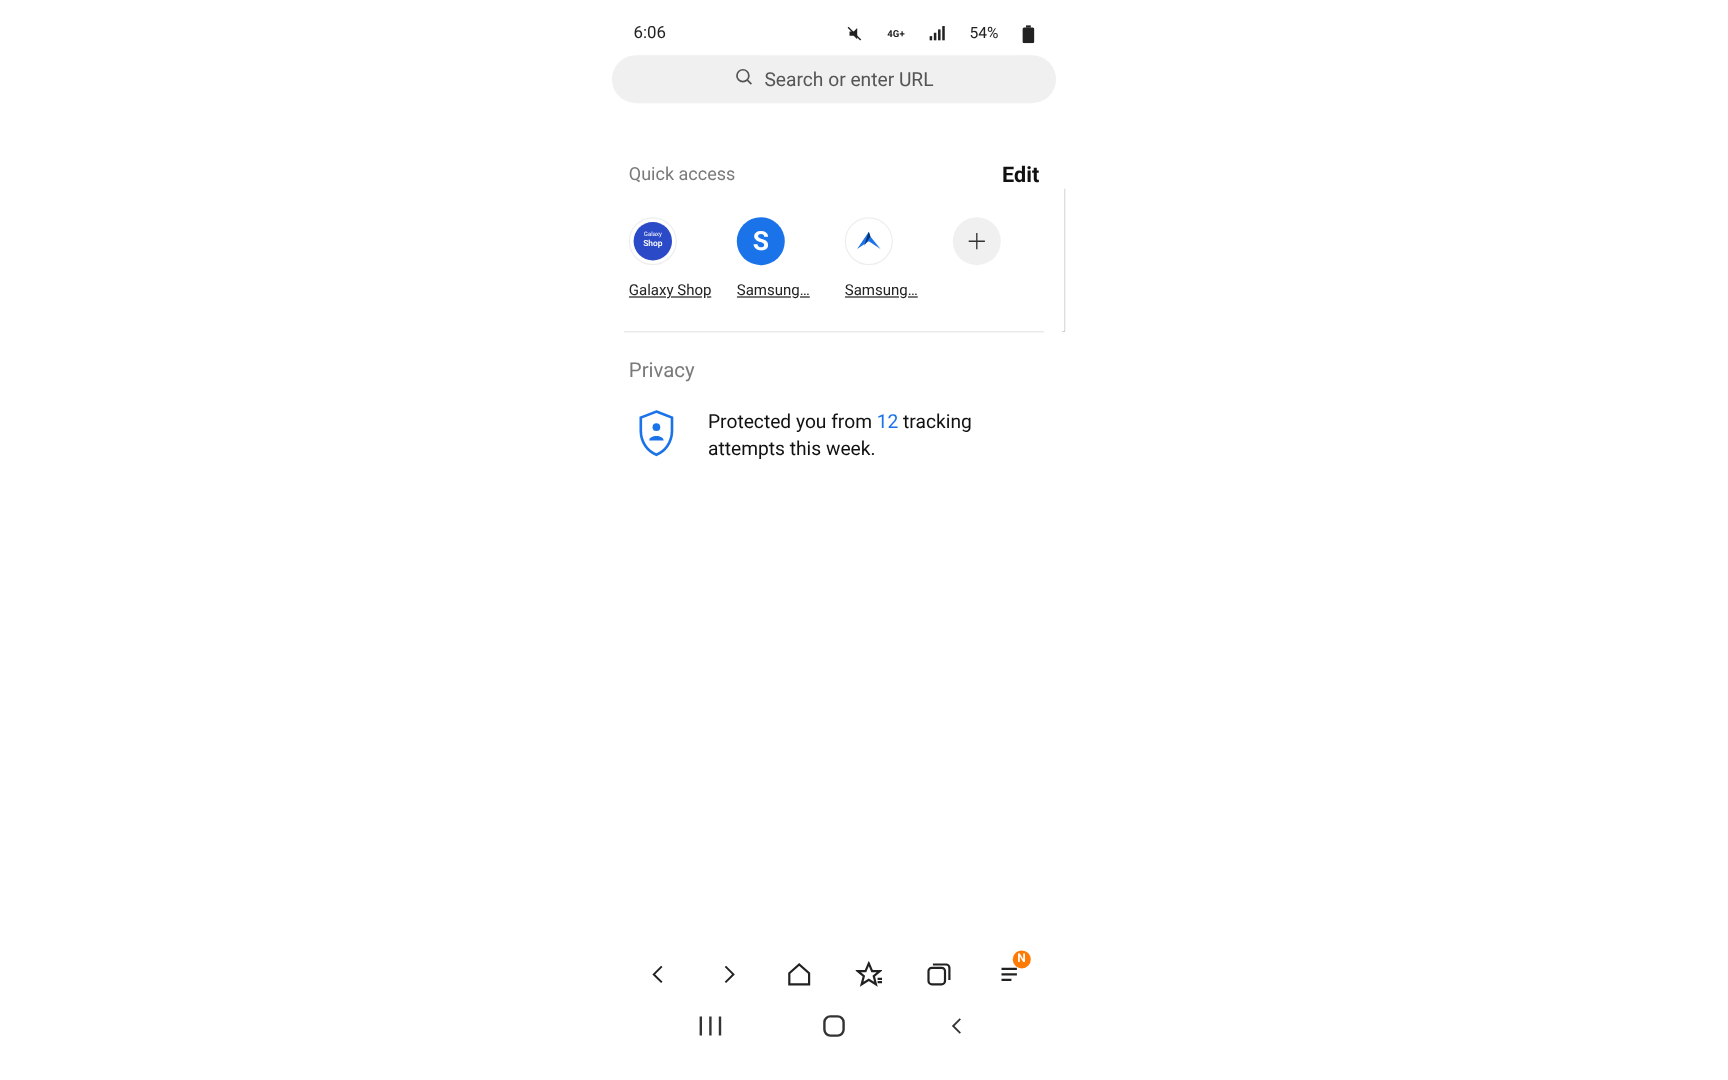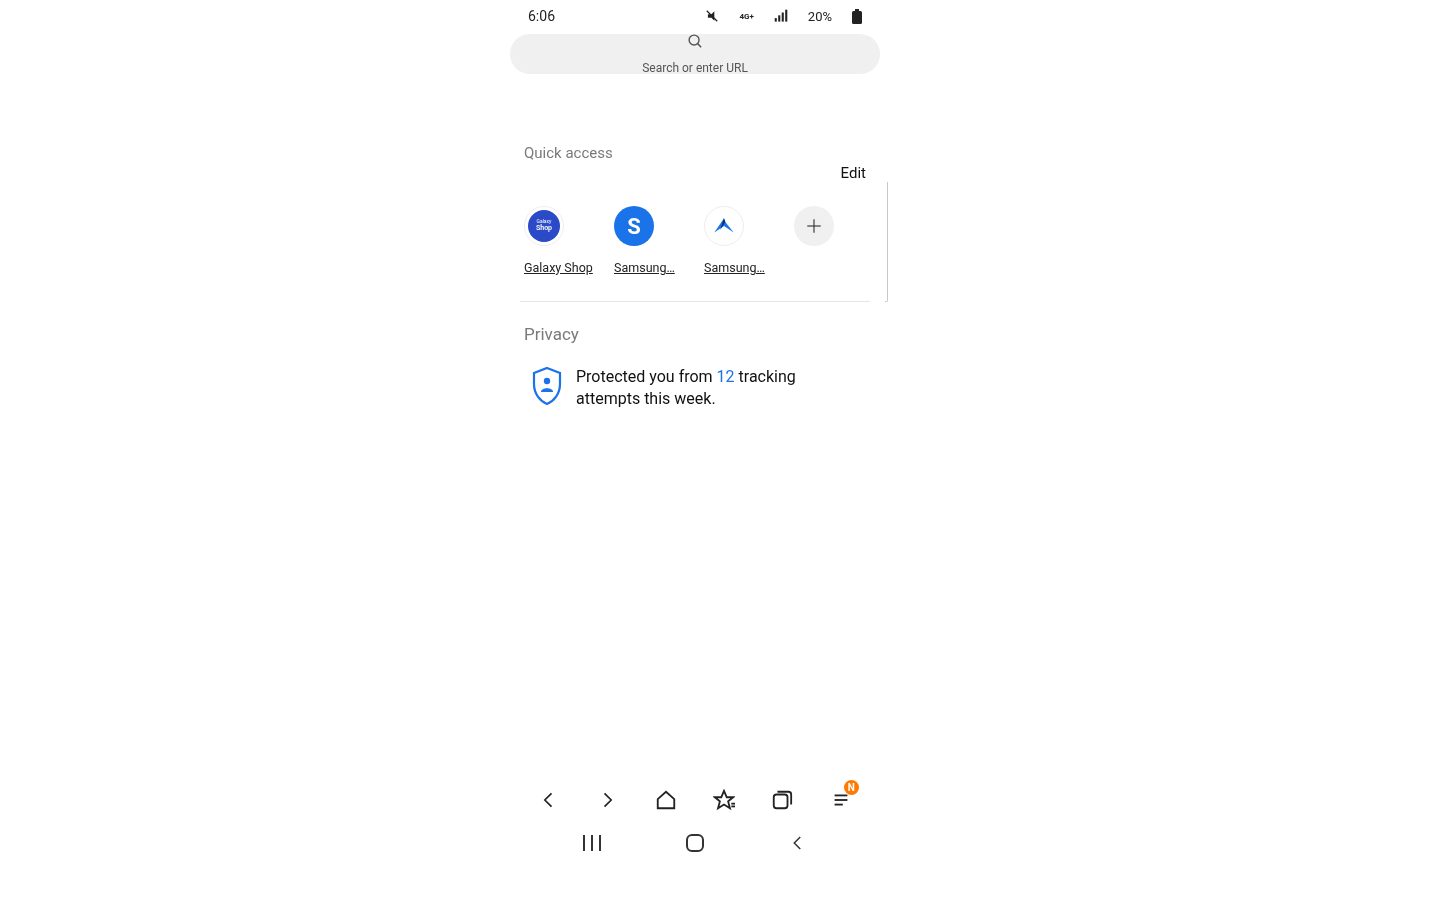--- a/index.html
+++ b/index.html
@@ -1,42 +1,42 @@
 <!DOCTYPE html>
 <html><head>
 <meta charset="utf-8">
 <style>
   * { margin:0; padding:0; box-sizing:border-box; font-family:-apple-system,BlinkMacSystemFont,"Segoe UI",Roboto,sans-serif; }
   body { width:1440px; height:900px; background:#fff; position:relative; }
-  .phone { position:absolute; left:510px; top:0; width:370px; height:870px; background:#fff; }
+  .phone { position:absolute; left:510px; top:12px; width:370px; height:870px; background:#fff; }
 
   .status-bar { display:flex; justify-content:space-between; align-items:center; padding:8px 18px 4px; font-size:14px; color:#222; }
   .status-right { display:flex; align-items:center; gap:20px; font-size:13px; }
   .status-right .ico { display:inline-flex; }
 
-  .url-bar { margin:6px 0 0 0; height:40px; background:#f0f0f0; border-radius:20px; display:flex; align-items:center; justify-content:center; gap:8px; color:#555; font-size:12px;flex-direction:column; }
-
-  .section-head { display:flex; justify-content:space-between; align-items:center; padding:0 14px; margin-top:50px; }
+  .url-bar { margin:6px 0 0 0; height:40px; background:#f0f0f0; border-radius:20px; display:flex; align-items:center; justify-content:center; gap:8px; color:#555; font-size:16px; }
+
+  .section-head { display:flex; justify-content:space-between; align-items:flex-start; padding:0 14px; margin-top:50px; }
   .section-title { color:#7a7a7a; font-size:15px; }
-  .edit-btn { font-weight:400; color:#111; font-size:15px;margin-top:40px; }
+  .edit-btn { font-weight:700; color:#111; font-size:18px; }
 
   .qa-grid { display:flex; gap:34px; padding:24px 14px 26px; position:relative; }
   .qa-item { width:56px; display:flex; flex-direction:column; align-items:flex-start; }
   .qa-icon { width:40px; height:40px; border-radius:50%; display:flex; align-items:center; justify-content:center; background:#f0f0f0; }
   .qa-label { margin-top:14px; font-size:12.5px; color:#222; white-space:nowrap; max-width:70px; overflow:hidden; text-overflow:ellipsis; text-align:center;text-decoration:underline; }
   .galaxy-shop { background:#2b4ac7; color:#fff; font-size:7px; line-height:1.1; text-align:center; font-weight:600; width:32px; height:32px; border-radius:50%; display:flex; flex-direction:column; justify-content:center; }
   .galaxy-shop span:first-child { font-size:5px; font-weight:400; }
   .s-circle { background:#1a73e8; color:#fff; font-size:22px; font-weight:700; }
   .members-ico svg { display:block; }
   .scroll-ind { position:absolute; right:-8px; top:0; width:3px; height:120px; border-right:1.5px solid #c9c9c9; border-bottom:1.5px solid #c9c9c9; border-radius:0 0 2px 0; }
 
   .divider { height:1px; background:#e5e5e5; margin:0 10px; }
 
   .privacy-title { color:#7a7a7a; font-size:17px; padding:22px 14px 0; }
-  .privacy-row { display:flex; gap:12px; padding:22px 20px 0; align-items:flex-start; }
+  .privacy-row { display:flex; gap:26px; padding:22px 20px 0; align-items:flex-start; }
   .shield-ico svg { display:block; }
   .privacy-text { font-size:16px; color:#111; line-height:1.35; }
   .privacy-text .count { color:#1a73e8; }
 
   .browser-nav { position:absolute; bottom:48px; left:0; right:0; display:flex; justify-content:space-around; align-items:center; padding:0 10px; }
   .nav-btn { width:44px; height:44px; display:flex; align-items:center; justify-content:center; position:relative; }
   .badge { position:absolute; top:2px; right:4px; width:15px; height:15px; background:#ff7a00; border-radius:50%; color:#fff; font-size:10px; font-weight:700; display:flex; align-items:center; justify-content:center; }
 
   .sys-nav { position:absolute; bottom:4px; left:0; right:0; display:flex; justify-content:space-around; align-items:center; padding:8px 30px; }
   .sys-btn { width:60px; height:30px; display:flex; align-items:center; justify-content:center; }
@@ -57,21 +57,21 @@
       </span>
       <span class="ico" style="font-size:8px;font-weight:700">4G+</span>
       <span class="ico">
         <svg width="14" height="14" viewBox="0 0 20 20" fill="#222">
             <rect x="1" y="13" width="3" height="5"></rect>
             <rect x="6" y="9" width="3" height="9"></rect>
             <rect x="11" y="5" width="3" height="13"></rect>
             <rect x="16" y="1" width="3" height="17"></rect>
           </svg>
       </span>
-      <span>20%</span>
+      <span>54%</span>
       <span class="ico">
         <svg width="10" height="15" viewBox="0 0 10 15" fill="#222">
             <rect x="3" y="0" width="4" height="2"></rect>
             <rect x="0" y="2" width="10" height="13" rx="1.5"></rect>
           </svg>
       </span>
     </div>
   </div>
 
   <div class="url-bar">

